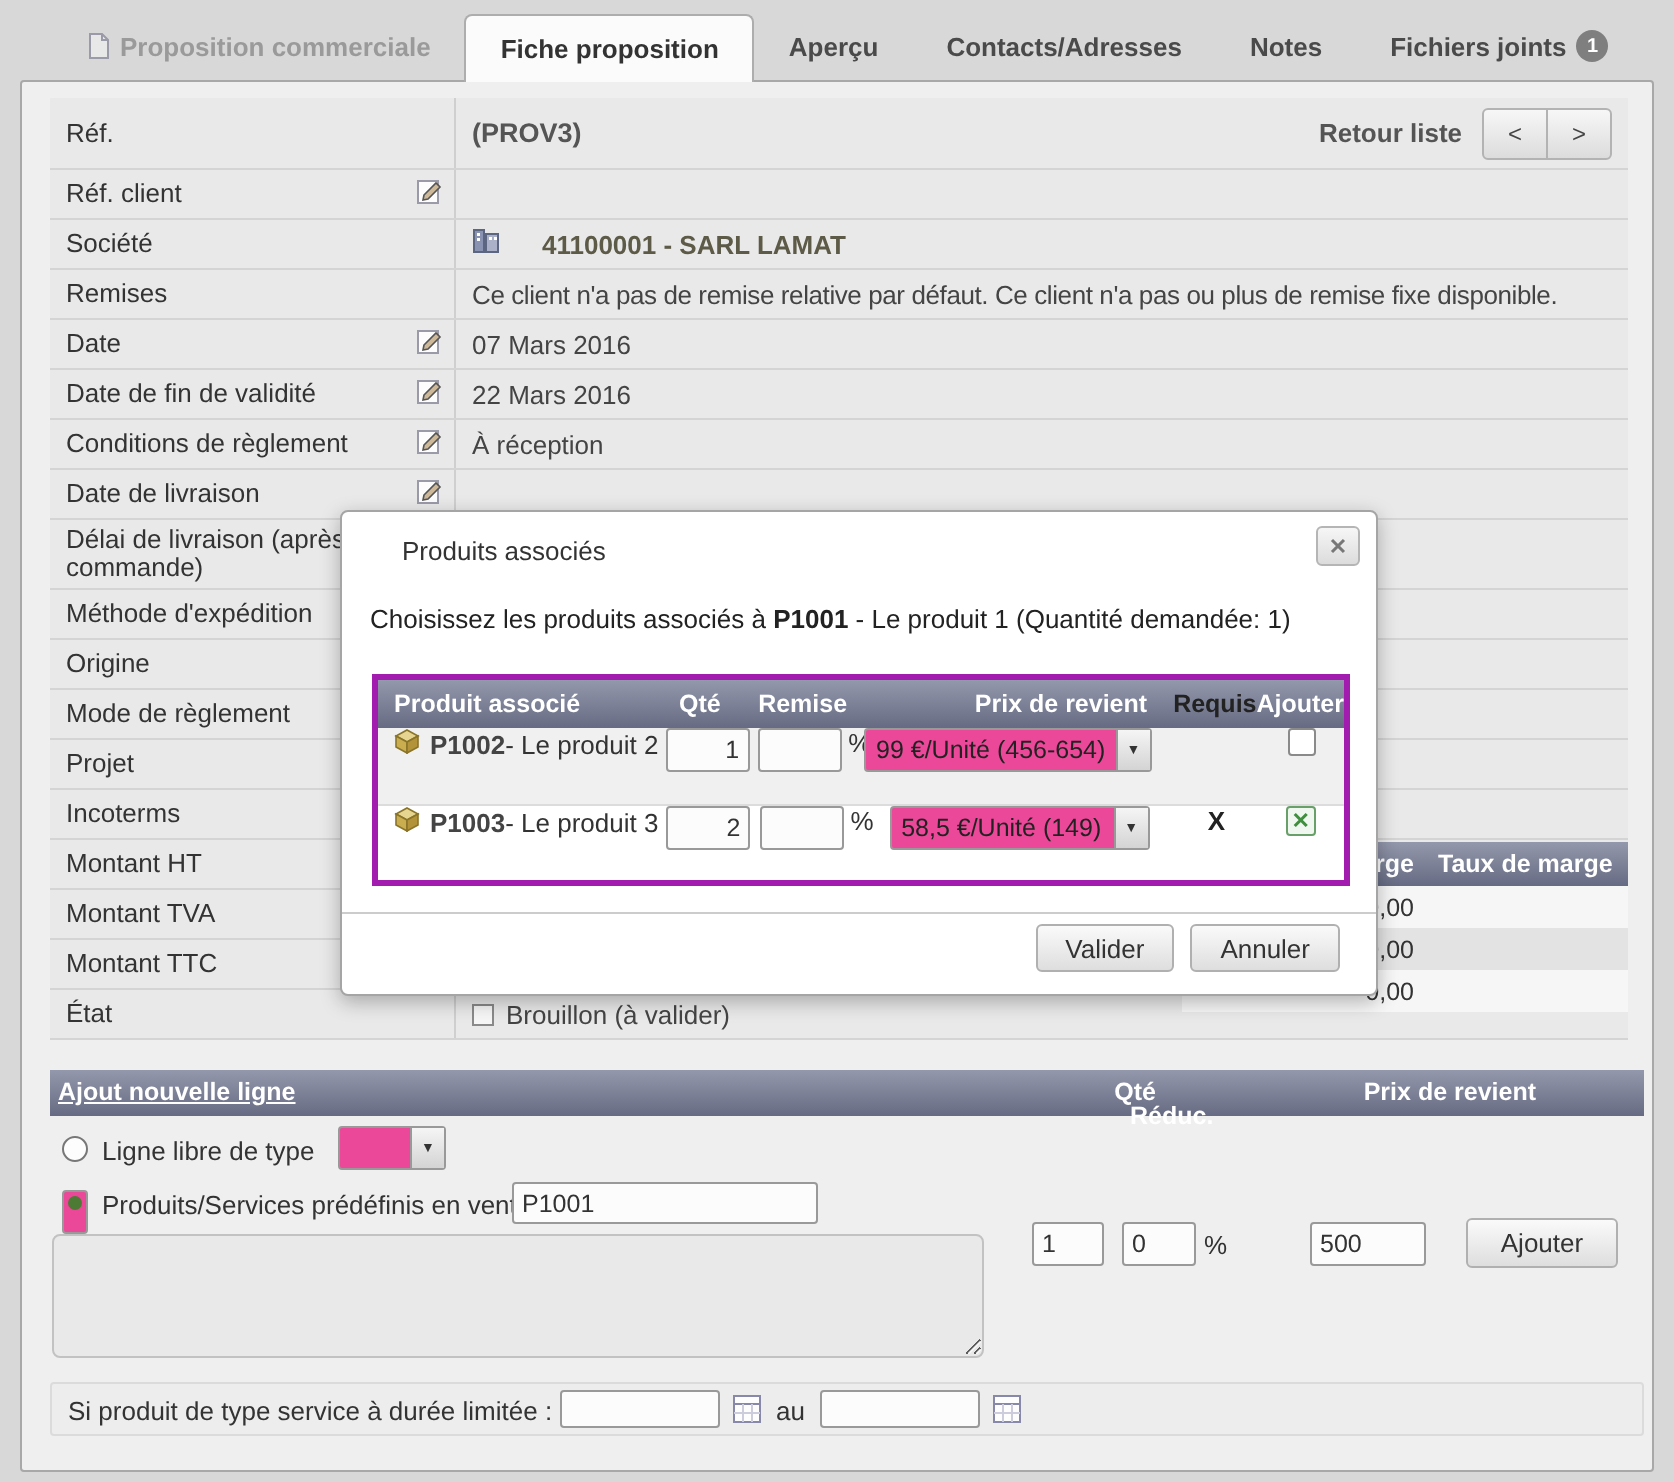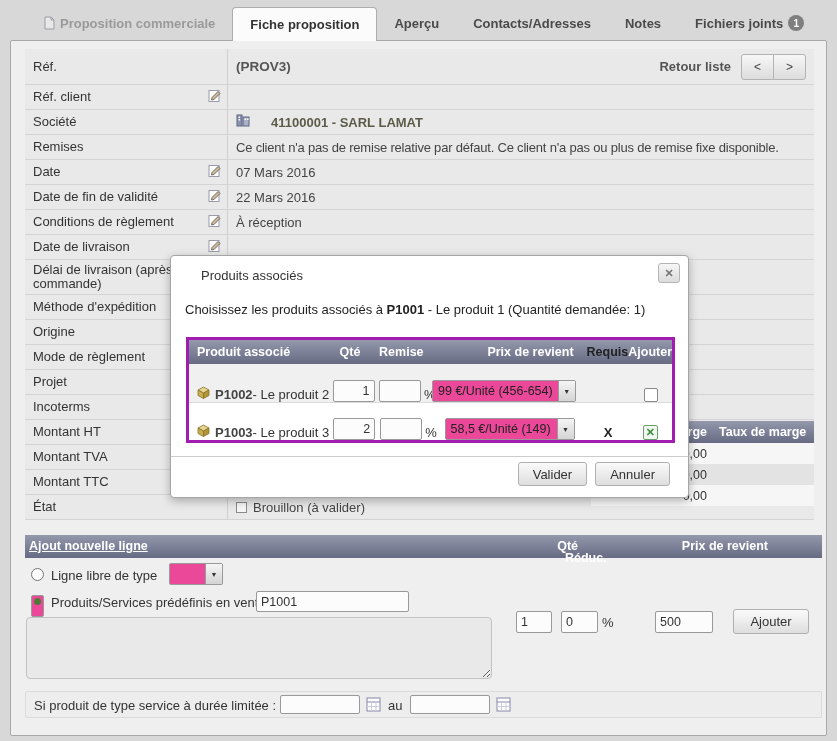--- a/index.html
+++ b/index.html
@@ -106,21 +106,21 @@
   .modal-title { position:absolute; left:14px; top:12px; color:#333;margin-left:16px; }
   .modal-close { position:absolute; right:8px; top:7px; width:22px; height:20px;
                  background:linear-gradient(#f6f6f6,#dcdcdc); border:1px solid #b5b5b5;
                  border-radius:3px; color:#777; font-weight:bold; font-size:11px;
                  display:flex; align-items:center; justify-content:center; cursor:pointer; }
   .modal-intro { position:absolute; left:14px; top:46px; color:#222; }
   .mtable { position:absolute; left:15px; top:81px; width:489px;
             border:3px solid #a21caf; }
   .mt-head { height:24px; background:linear-gradient(#9498ac,#666b83); color:#fff;
              font-weight:bold; font-size:12.5px; display:flex; align-items:center; }
-  .mt-row { height:38px; display:flex; align-items:flex-end; font-size:13px; }
+  .mt-row { height:38px; display:flex; align-items:flex-start; font-size:13px; }
   .mt-row.alt { background:#f0f0f0; }
   .mt-row + .mt-row { border-top:1px solid #dcdcdc; }
   .c-prod { width:140px; padding-left:8px; display:flex; align-items:center; white-space:nowrap; }
   .c-qty { width:47px; display:flex; justify-content:flex-end; }
   .c-rem { width:48px; display:flex; justify-content:flex-end; }
   .c-pct { width:16px; padding-left:3px; color:#333; }
   .c-price { width:152px; display:flex; justify-content:flex-end; padding-right:13px; }
   .c-req { width:42px; text-align:center; font-weight:bold; color:#222; }
   .c-add { width:44px; display:flex; justify-content:center; }
   .mt-head .c-prod { font-size:12.5px; }

